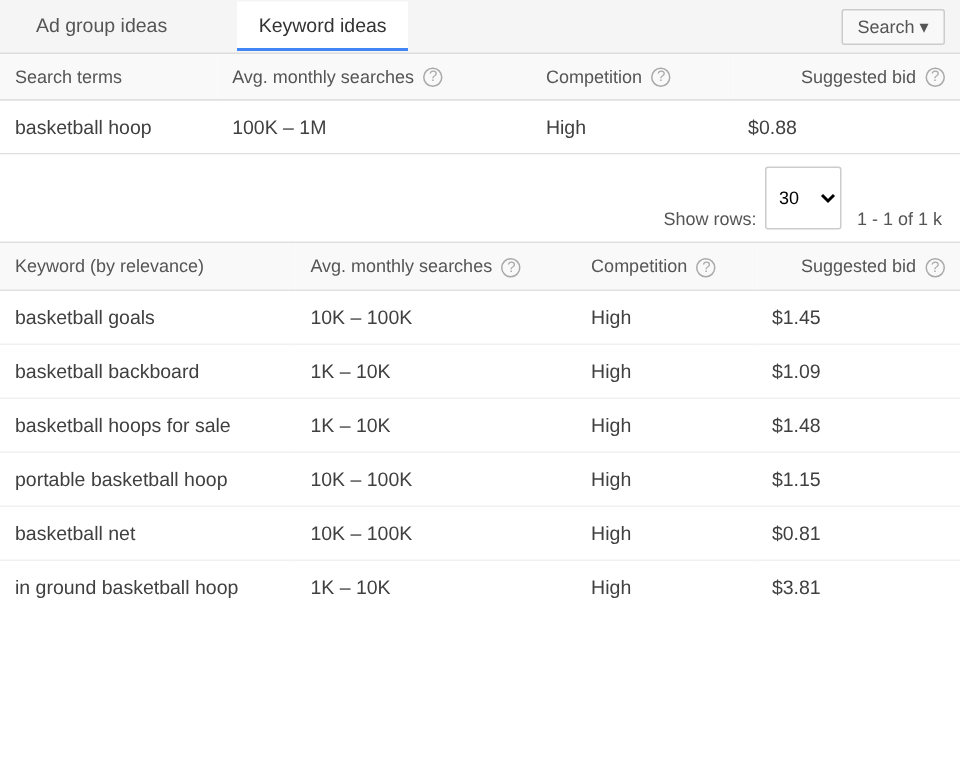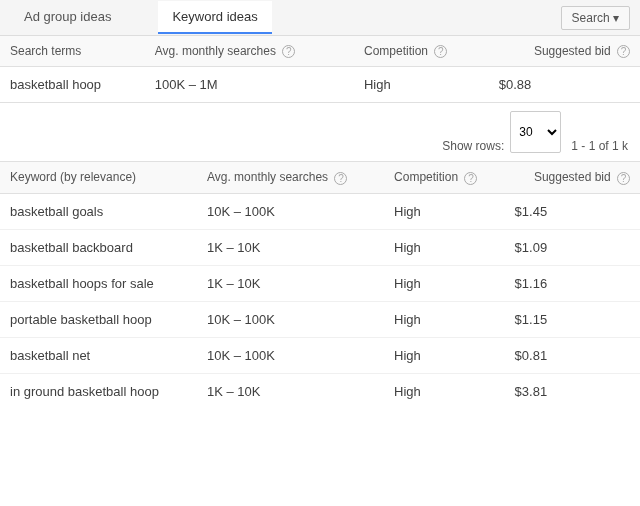--- a/index.html
+++ b/index.html
@@ -209,21 +209,21 @@
         <tr>
     <td>basketball backboard</td>
     <td>1K – 10K</td>
     <td>High</td>
     <td class="right">$1.09</td>
   </tr>
         <tr>
     <td>basketball hoops for sale</td>
     <td>1K – 10K</td>
     <td>High</td>
-    <td class="right">$1.16</td>
+    <td class="right">$1.48</td>
   </tr>
         <tr>
     <td>portable basketball hoop</td>
     <td>10K – 100K</td>
     <td>High</td>
     <td class="right">$1.15</td>
   </tr>
         <tr>
     <td>basketball net</td>
     <td>10K – 100K</td>

